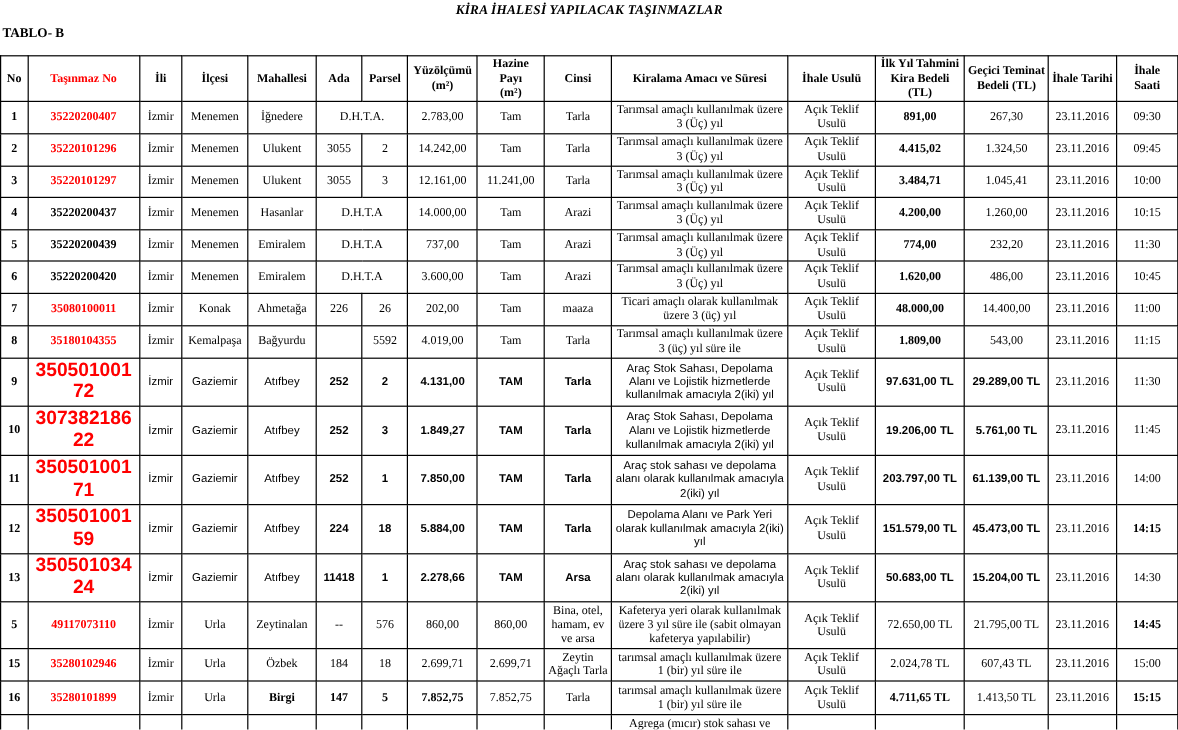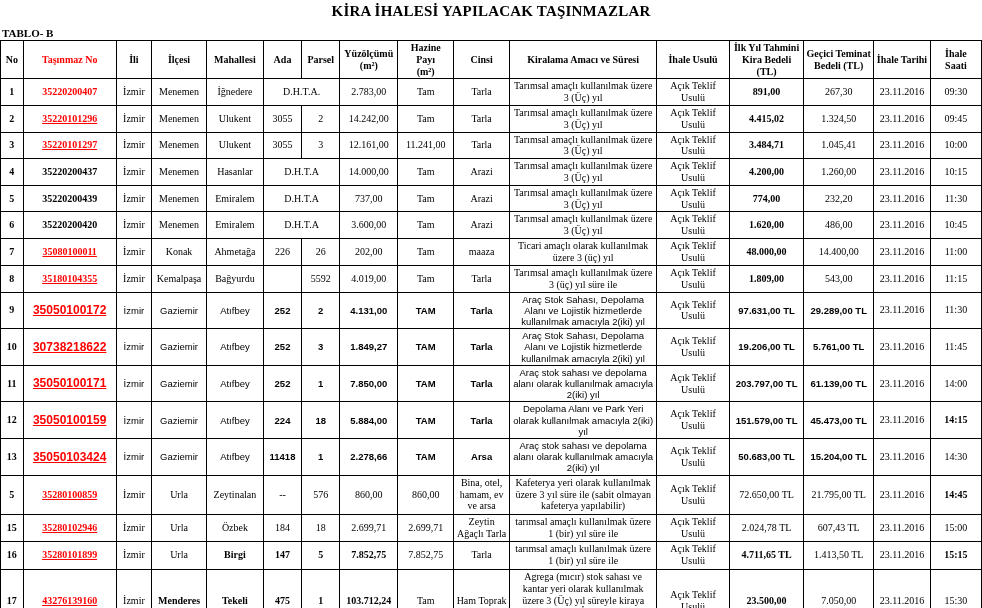--- a/index.html
+++ b/index.html
@@ -2,48 +2,48 @@
 <html><head>
 <meta charset="utf-8">
 <style>
   html,body{margin:0;padding:0;}
   body{
     width:982px;height:608px;background:#ffffff;color:#000;
     font-family:"Liberation Serif", serif;
     -webkit-font-smoothing:antialiased;
   }
   .page-title{
-    font-size:15px;font-weight:bold;text-align:center;
-    margin:3px 0 7px 0;letter-spacing:.2px;
+    font-size:11px;font-weight:bold;text-align:center;
+    margin:3px 0 7px 0;letter-spacing:.2px;font-style:italic;
   }
   .tablo-label{
-    font-weight:bold;font-size:11px;margin:0 0 1px 2px;
+    font-weight:bold;font-size:11px;margin:0 0 12px 2px;
   }
   table.props{
     border-collapse:collapse;width:982px;table-layout:fixed;
   }
   table.props th, table.props td{
     border:1px solid #000;text-align:center;vertical-align:middle;
     padding:1px 2px;font-size:10px;line-height:1.18;overflow:hidden;
     word-wrap:break-word;
   }
   table.props th{
     font-weight:bold;white-space:pre-line;font-size:10px;
   }
   th.th-tasinmaz{color:#ff0000;font-size:12.5px;}
   td.cell-tasinmaz{font-weight:bold;font-size:12.5px;}
   td.cell-no{font-weight:bold;font-family:"Liberation Serif",serif;}
   .ts-red{color:#ff0000;text-decoration:none;}
-  .ts-red-underline{color:#ff0000;text-decoration:underline;cursor:pointer;}
+  .ts-red-underline{color:#ff0000;cursor:pointer;}
   .ts-black{color:#000;}
   .b{font-weight:bold;}
   td.cell-amac{font-size:9.5px;padding:1px 3px;}
   tr.sans td{font-family:"Liberation Sans",sans-serif;font-size:9.5px;}
   tr.sans td.cell-amac{font-size:9.5px;}
-  tr.sans td.cell-tasinmaz{font-size:12px;}
+  tr.sans td.cell-tasinmaz{font-size:16px;}
   tr.sans td.force-serif, td.force-serif{
     font-family:"Liberation Serif",serif;font-size:10px;
   }
   td.cell-cinsi-small{font-size:8.5px;}
 </style>
 </head>
 <body>
 
 <div class="page-title">KİRA İHALESİ YAPILACAK TAŞINMAZLAR</div>
 <div class="tablo-label">TABLO- B</div>
@@ -319,21 +319,21 @@
         <td class="b">Arsa</td>
         <td class="cell-amac"><span>Araç stok sahası ve depolama alanı olarak kullanılmak amacıyla 2(iki) yıl</span></td>
         <td class="force-serif">Açık Teklif Usulü</td>
         <td class="b">50.683,00 TL</td>
         <td class="b">15.204,00 TL</td>
         <td class="force-serif">23.11.2016</td>
         <td class="force-serif">14:30</td>
       </tr>
       <tr style="height: 39px;">
         <td class="force-serif cell-no">5</td>
-        <td class="cell-tasinmaz"><span class="ts-red-underline">35280100859</span></td>
+        <td class="cell-tasinmaz"><span class="ts-red-underline">49117073110</span></td>
         <td>İzmir</td>
         <td>Urla</td>
         <td>Zeytinalan</td>
         <td>--</td>
         <td>576</td>
         <td>860,00</td>
         <td>860,00</td>
         <td>Bina, otel, hamam, ev ve arsa</td>
         <td class="cell-amac"><span>Kafeterya yeri olarak kullanılmak üzere 3 yıl süre ile (sabit olmayan kafeterya yapılabilir)</span></td>
         <td class="force-serif">Açık Teklif Usulü</td>

